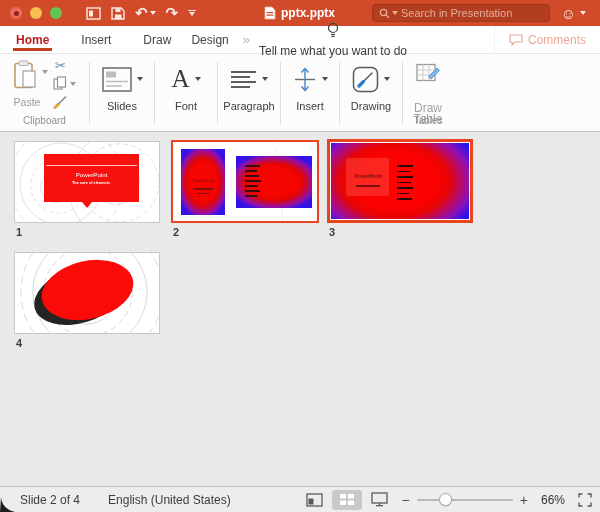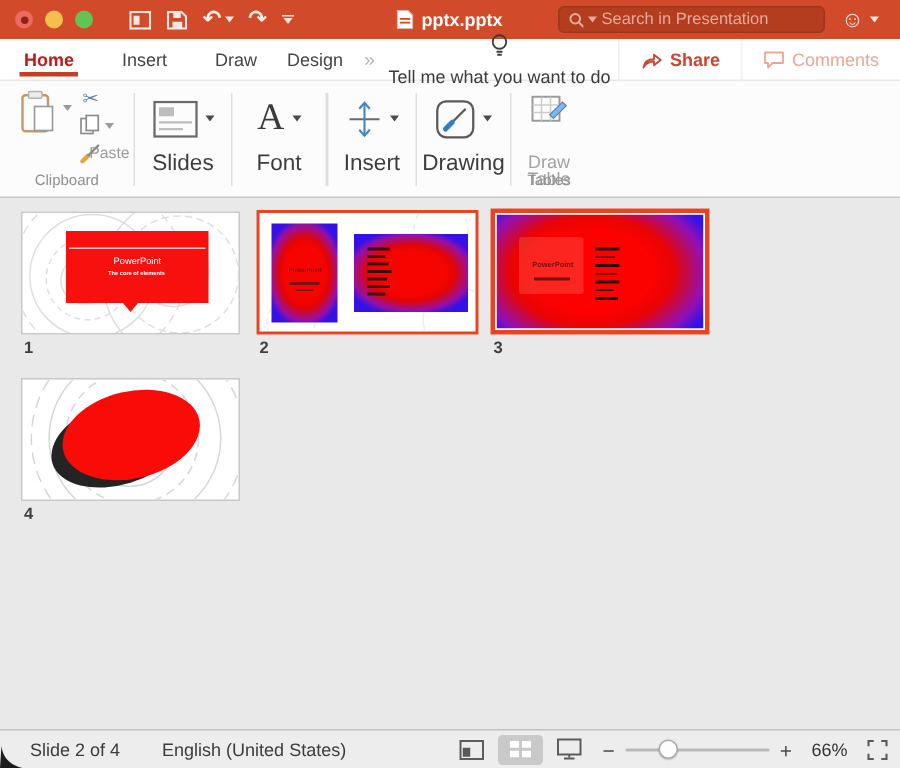--- a/index.html
+++ b/index.html
@@ -40,25 +40,25 @@
   .share-btn { color:#cc4530; font-weight:bold; }
   .comments-btn { color:#eba795; }
 
   
   .ribbon { height:78px; background:#fcfcfc; border-bottom:1px solid #c6c6c6; display:flex; align-items:stretch; padding-left:0; }
   .rgroup { position:relative; height:100%; }
   .rdivider { width:1px; background:#dedede; align-self:center; height:62px; }
   .g-clip { width:89px; }
   .g-clip svg, .g-clip .scissors { position:absolute; }
   .scissors { font-size:13px; color:#5e86a4; }
-  .paste-label { position:absolute; left:6px; top:42px; width:42px; text-align:center; font-size:10.5px; color:#9b9b9b;margin-left:46px; }
+  .paste-label { position:absolute; left:6px; top:42px; width:42px; text-align:center; font-size:10.5px; color:#9b9b9b; }
   .grouplabel { position:absolute; bottom:5px; left:0; right:0; text-align:center; font-size:10px; color:#8f8f8f; }
   .dgroup { display:flex; flex-direction:column; align-items:center; padding-top:8px; }
   .dicon { height:34px; display:flex; align-items:center; gap:5px; }
-  .dlabel { margin-top:4px; font-size:15px; color:#3d3d3d; }
+  .dlabel { margin-top:4px; font-size:11px; color:#3d3d3d; }
   .bigA { font-size:25px; color:#3a3a3a; line-height:26px; font-family:"Liberation Serif","DejaVu Serif",serif; }
   .g-tables { width:50px; display:flex; flex-direction:column; align-items:center; padding-top:8px; }
   .dt-label { margin-top:16px; font-size:12px; color:#a2a2a2; text-align:center; line-height:11px; width:40px; }
 
   
   .content { height:354px; background:#e9e9e9; position:relative; }
   .slide-cell { position:absolute; display:flex; flex-direction:column; }
   .thumb { position:relative; overflow:hidden; background:#ffffff; border:1px solid #c8c8c8; cursor:default; }
   .thumb.sel2 { border:2px solid #e8441f; padding:1px; }
   .thumb.sel3 { border:3px solid #e8441f; padding:1px; }
@@ -177,26 +177,20 @@
   <div class="overflow" style="margin-left:12px;">»</div>
   <div class="tellme" style="margin-left:10px;">
     <svg width="12" height="16">
         <circle cx="6" cy="6" r="4.5" fill="none" stroke="#3c3c3c" stroke-width="1.2"></circle>
         <line x1="4" y1="12.5" x2="8" y2="12.5" stroke="#3c3c3c" stroke-width="1.2"></line>
         <line x1="4.5" y1="14.5" x2="7.5" y2="14.5" stroke="#3c3c3c" stroke-width="1.2"></line>
       </svg>
     <span>Tell me what you want to do</span>
   </div>
   <div class="right-actions">
-    <div class="action-btn share-btn">
-      <svg width="15" height="13">
-          <path d="M2 12 C2.5 7.5 6 6.5 9 6.5 L9 3.5 L13.5 7 L9 10.5 L9 8 C6 8 3.5 9 2 12 Z" fill="none" stroke="#cc4530" stroke-width="1.2" stroke-linejoin="round"></path>
-        </svg>
-      <span>Share</span>
-    </div>
     <div class="action-btn comments-btn">
       <svg width="14" height="13">
           <path d="M1 2 h12 v7 h-7 l-3 3 v-3 h-2 z" fill="none" stroke="#eba795" stroke-width="1.2" stroke-linejoin="round"></path>
         </svg>
       <span>Comments</span>
     </div>
   </div>
 </div>
 
 <div class="ribbon">
@@ -238,20 +232,32 @@
 
   <div class="rgroup dgroup" style="width:62px;">
     <div class="dicon">
       <span class="bigA">A</span>
       <span class="chev"></span>
     </div>
     <div class="dlabel">Font</div>
   </div>
   <div class="rdivider"></div>
 
+  <div class="rgroup dgroup" style="width:62px;">
+    <div class="dicon">
+      <svg width="27" height="19">
+          <line x1="1" y1="2" x2="26" y2="2" stroke="#3f3f3f" stroke-width="1.7"></line>
+          <line x1="1" y1="7" x2="20" y2="7" stroke="#3f3f3f" stroke-width="1.7"></line>
+          <line x1="1" y1="12" x2="26" y2="12" stroke="#3f3f3f" stroke-width="1.7"></line>
+          <line x1="1" y1="17" x2="20" y2="17" stroke="#3f3f3f" stroke-width="1.7"></line>
+        </svg>
+      <span class="chev"></span>
+    </div>
+    <div class="dlabel">Paragraph</div>
+  </div>
   <div class="rdivider"></div>
 
   <div class="rgroup dgroup" style="width:58px;">
     <div class="dicon">
       <svg width="24" height="27">
           <line x1="2" y1="13.5" x2="22" y2="13.5" stroke="#6a6a6a" stroke-width="1.4"></line>
           <line x1="12" y1="3" x2="12" y2="24" stroke="#3e86c8" stroke-width="1.4"></line>
           <path d="M8.5 6.5 L12 2.5 L15.5 6.5" fill="none" stroke="#3e86c8" stroke-width="1.4"></path>
           <path d="M8.5 20.5 L12 24.5 L15.5 20.5" fill="none" stroke="#3e86c8" stroke-width="1.4"></path>
         </svg>

